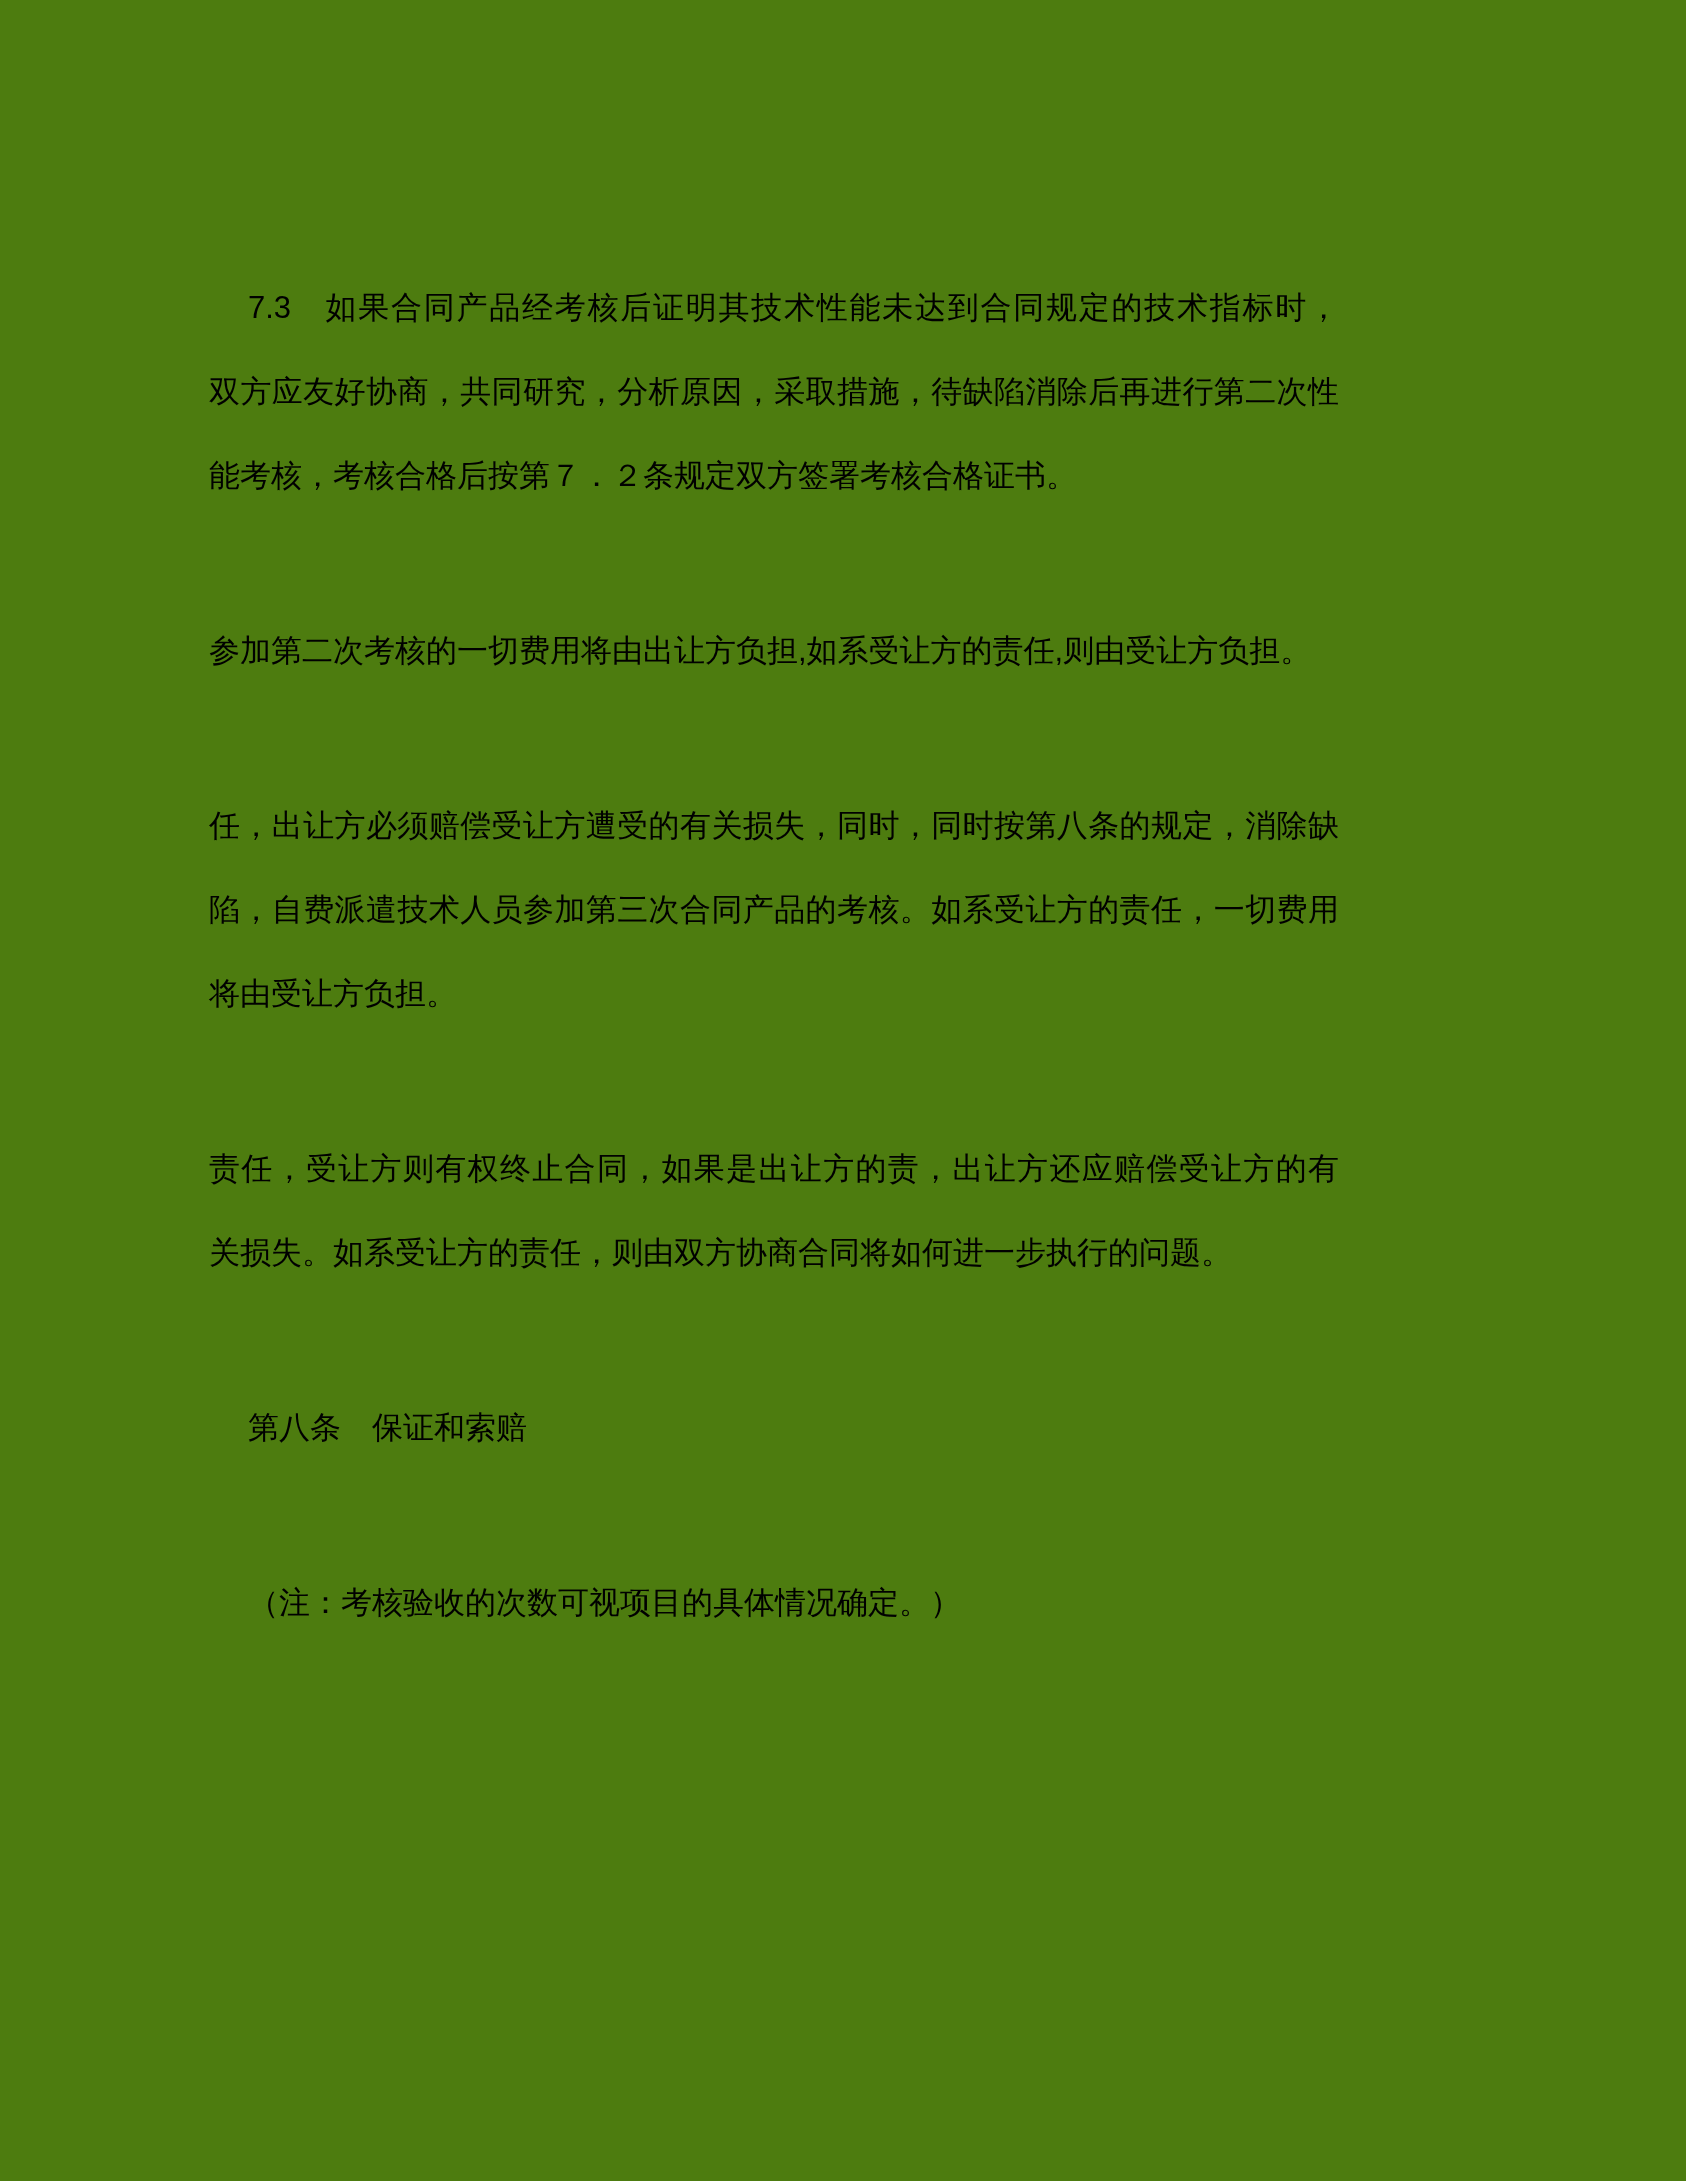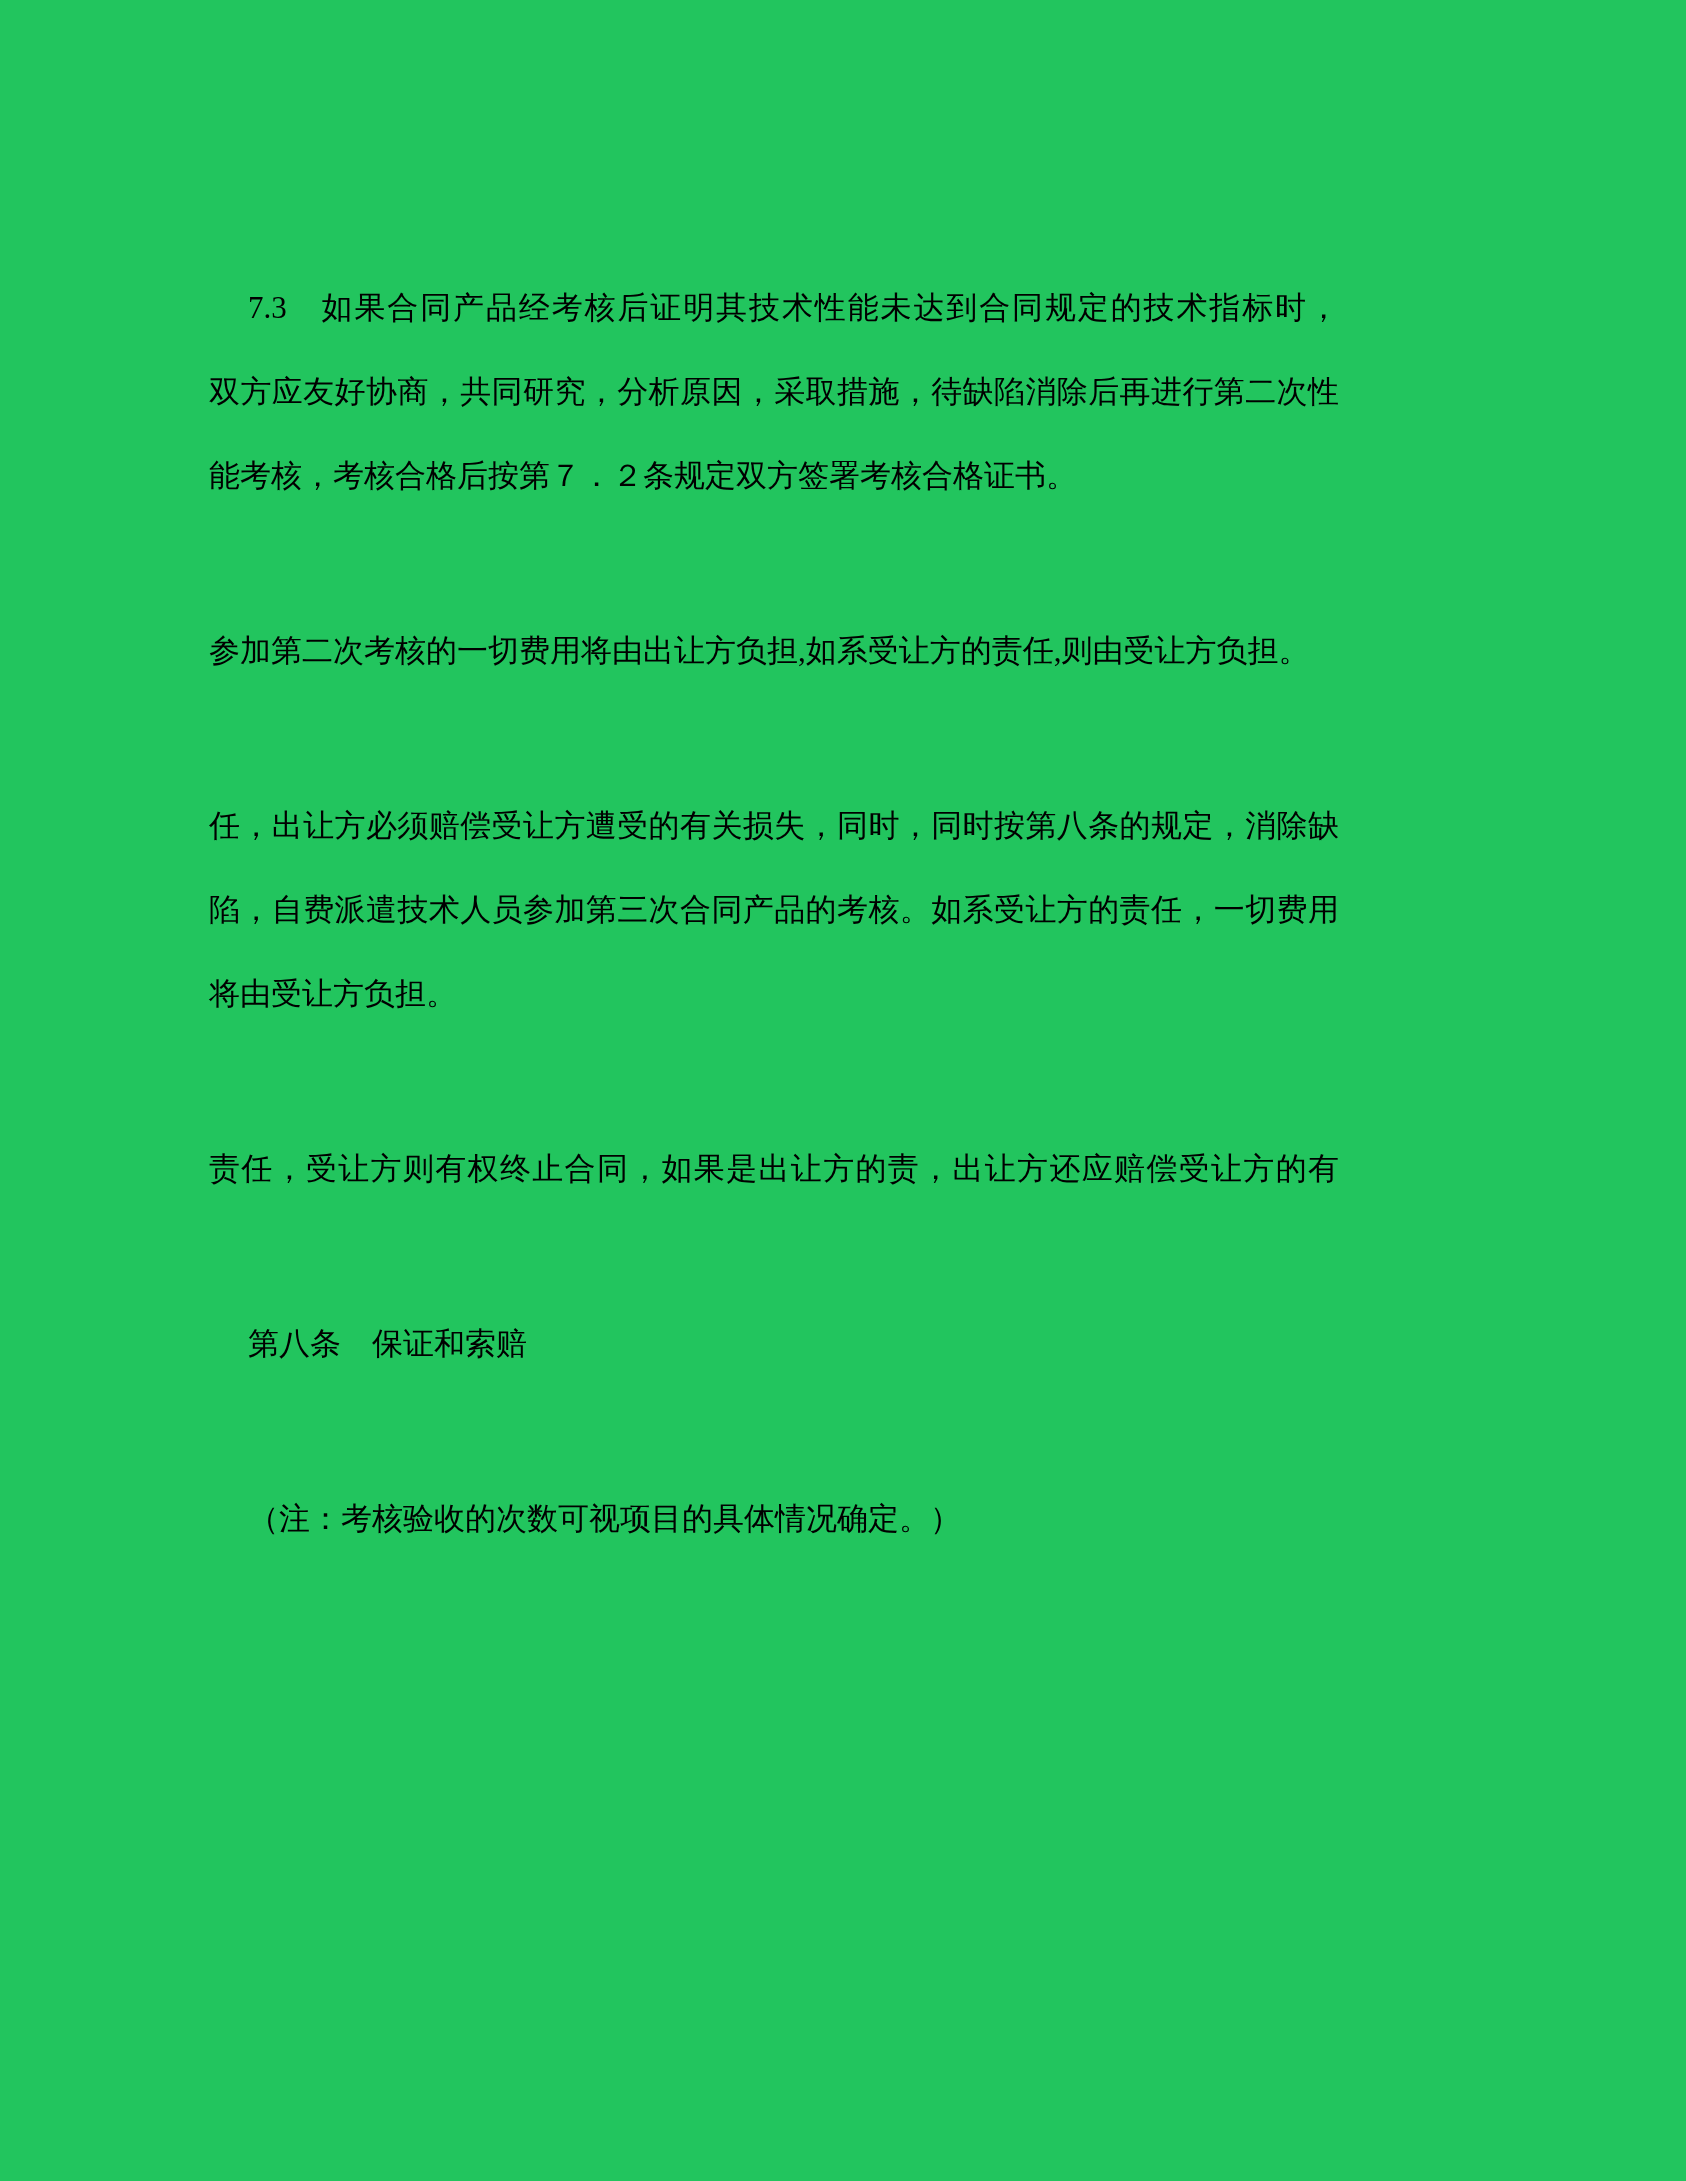--- a/index.html
+++ b/index.html
@@ -4,23 +4,23 @@
 <style>
   html, body {
     margin: 0;
     padding: 0;
     background: #ffffff;
   }
   .page {
     position: relative;
     width: 1686px;
     height: 2182px;
-    background: #22c55e;
+    background: #4d7c0f;
     color: #000000;
-    font-family: Liberation Serif, serif;
+    font-family: Liberation Sans, sans-serif;
     overflow: hidden;
   }
   .content {
     position: absolute;
     left: 209px;
     top: 266px;
     width: 1130px;
   }
   .para {
     margin: 0 0 91px 0;
@@ -60,20 +60,21 @@
     </div>
 
     <div class="para">
       <div class="line fill">任，出让方必须赔偿受让方遭受的有关损失，同时，同时按第八条的规定，消除缺</div>
       <div class="line fill">陷，自费派遣技术人员参加第三次合同产品的考核。如系受让方的责任，一切费用</div>
       <div class="line">将由受让方负担。</div>
     </div>
 
     <div class="para">
       <div class="line fill">责任，受让方则有权终止合同，如果是出让方的责，出让方还应赔偿受让方的有</div>
+      <div class="line">关损失。如系受让方的责任，则由双方协商合同将如何进一步执行的问题。</div>
     </div>
 
     <div class="para">
       <div class="line indent">第八条　保证和索赔</div>
     </div>
 
     <div class="para">
       <div class="line indent">（注：考核验收的次数可视项目的具体情况确定。）</div>
     </div>
 

